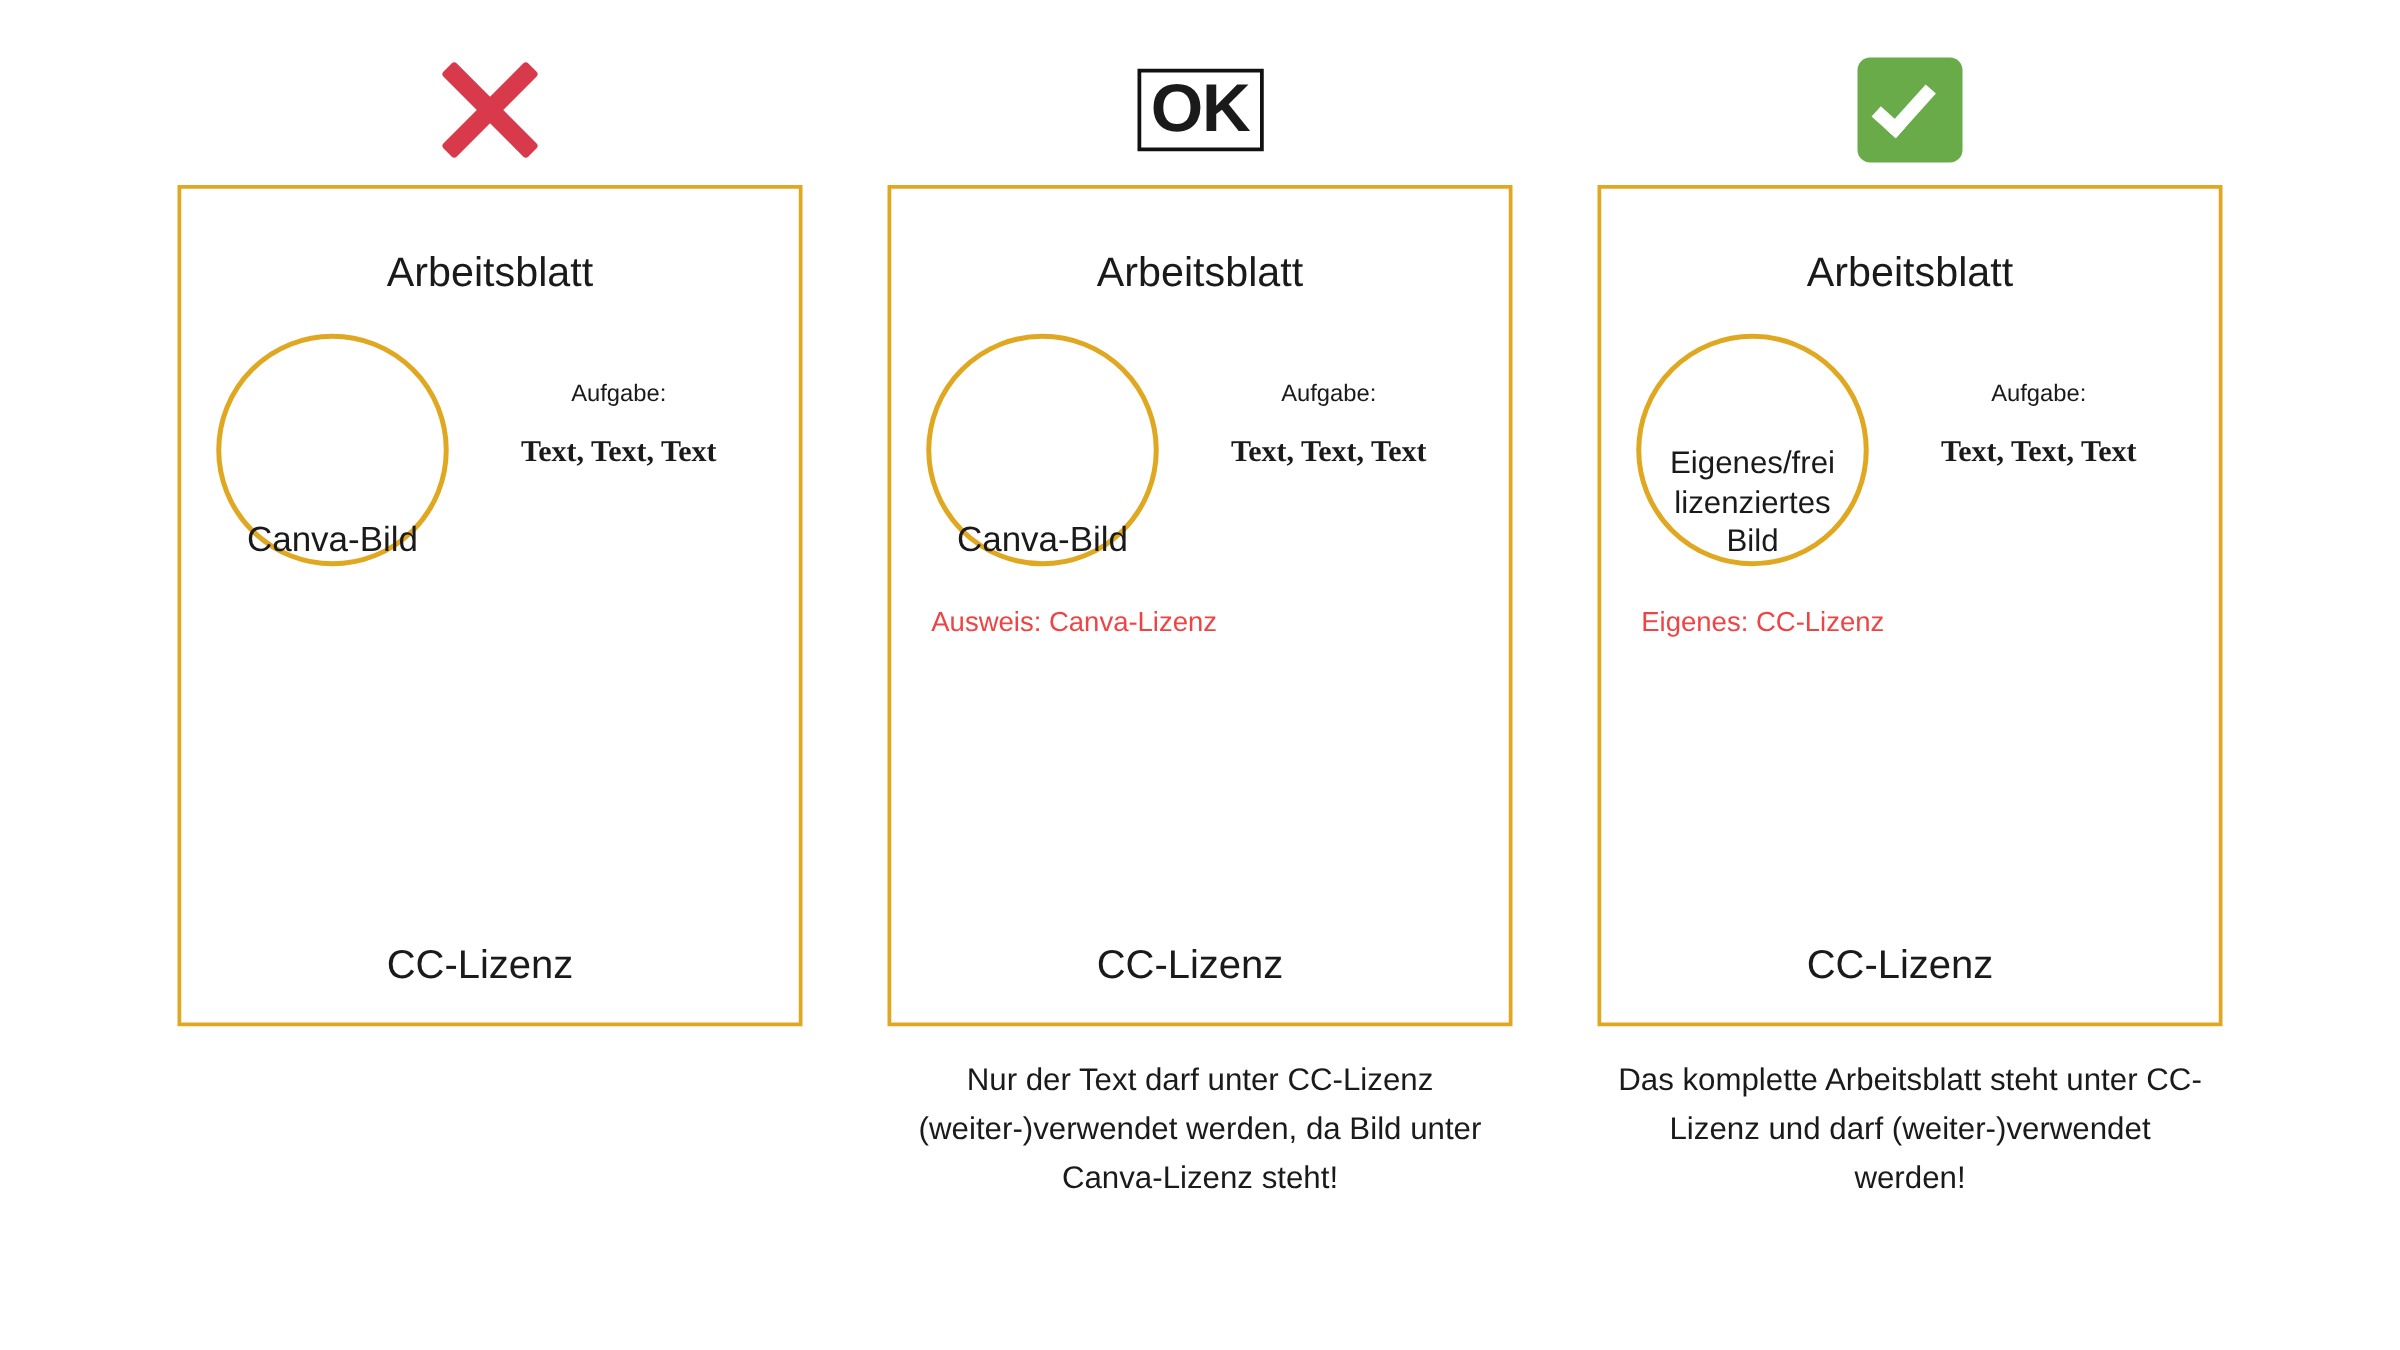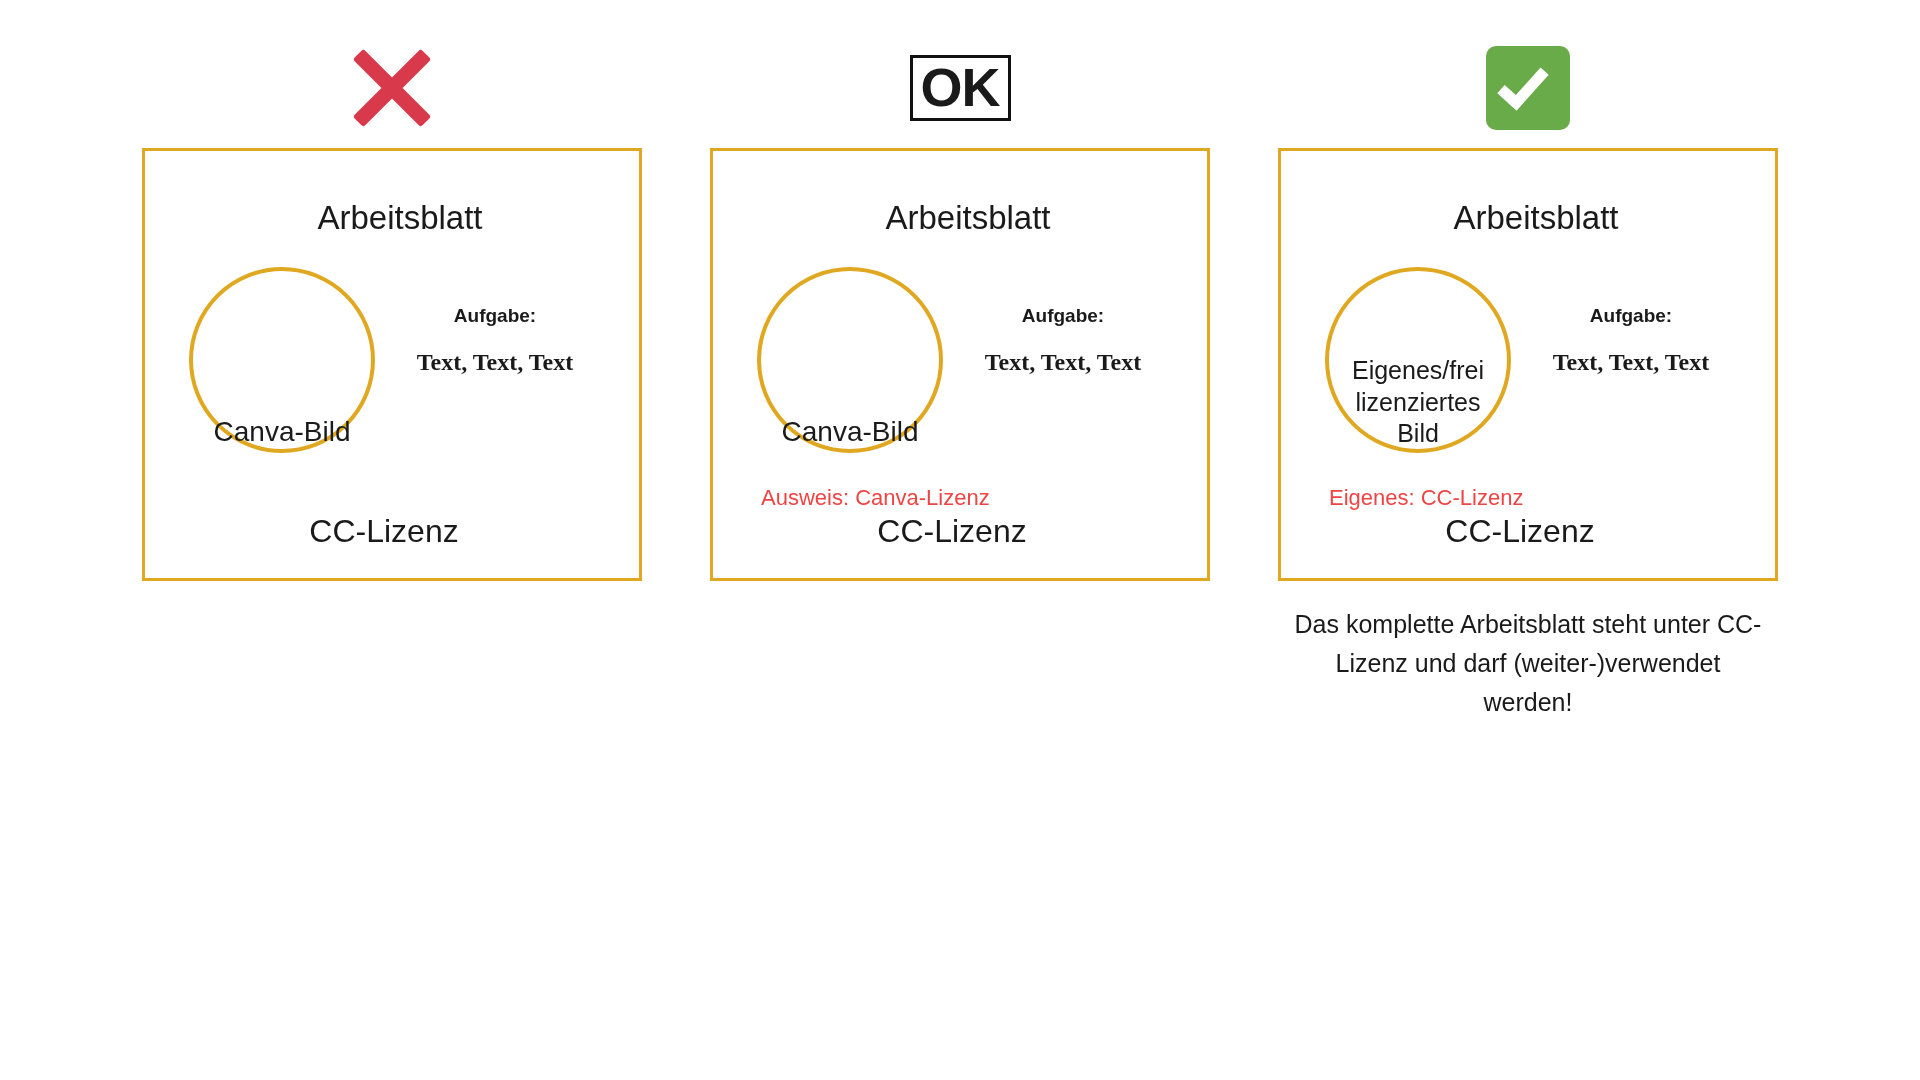--- a/index.html
+++ b/index.html
@@ -87,26 +87,25 @@
     height: 48px;
     border-right: 11px solid #ffffff;
     border-bottom: 11px solid #ffffff;
     transform: rotate(42deg);
     box-sizing: border-box;
   }
 
   
   .sheet {
     width: 500px;
-    height: 433px;
+    height: 673px;
     border: 3px solid #e0a820;
     background: #ffffff;
     box-sizing: border-box;
     position: relative;
-    padding-left: 16px;
   }
   .sheet-title {
     text-align: center;
     font-size: 33px;
     margin-top: 48px;
     color: #1a1a1a;
   }
 
   .sheet-body {
     position: relative;
@@ -139,21 +138,21 @@
 
   .task {
     position: absolute;
     right: 34px;
     top: 38px;
     width: 220px;
     text-align: center;
   }
   .task-label {
     font-size: 19px;
-    font-weight: 700;
+    font-weight: 400;
     color: #1a1a1a;
   }
   .task-text {
     margin-top: 22px;
     font-size: 24px;
     font-weight: 700;
     color: #1a1a1a;
     font-family: Liberation Serif, serif;
   }
 
@@ -228,20 +227,21 @@
         <div class="task">
           <div class="task-label">Aufgabe:</div>
           <div class="task-text">Text, Text, Text</div>
         </div>
         <div class="ausweis">Ausweis: Canva-Lizenz</div>
       </div>
 
       <div class="license">CC-Lizenz</div>
     </div>
 
+    <div class="caption">Nur der Text darf unter CC-Lizenz (weiter-)verwendet werden, da Bild unter Canva-Lizenz steht!</div>
   </div>
 
   <div class="column">
     <div class="status">
       <div class="mark-check"></div>
     </div>
 
     <div class="sheet">
       <div class="sheet-title">Arbeitsblatt</div>
 

